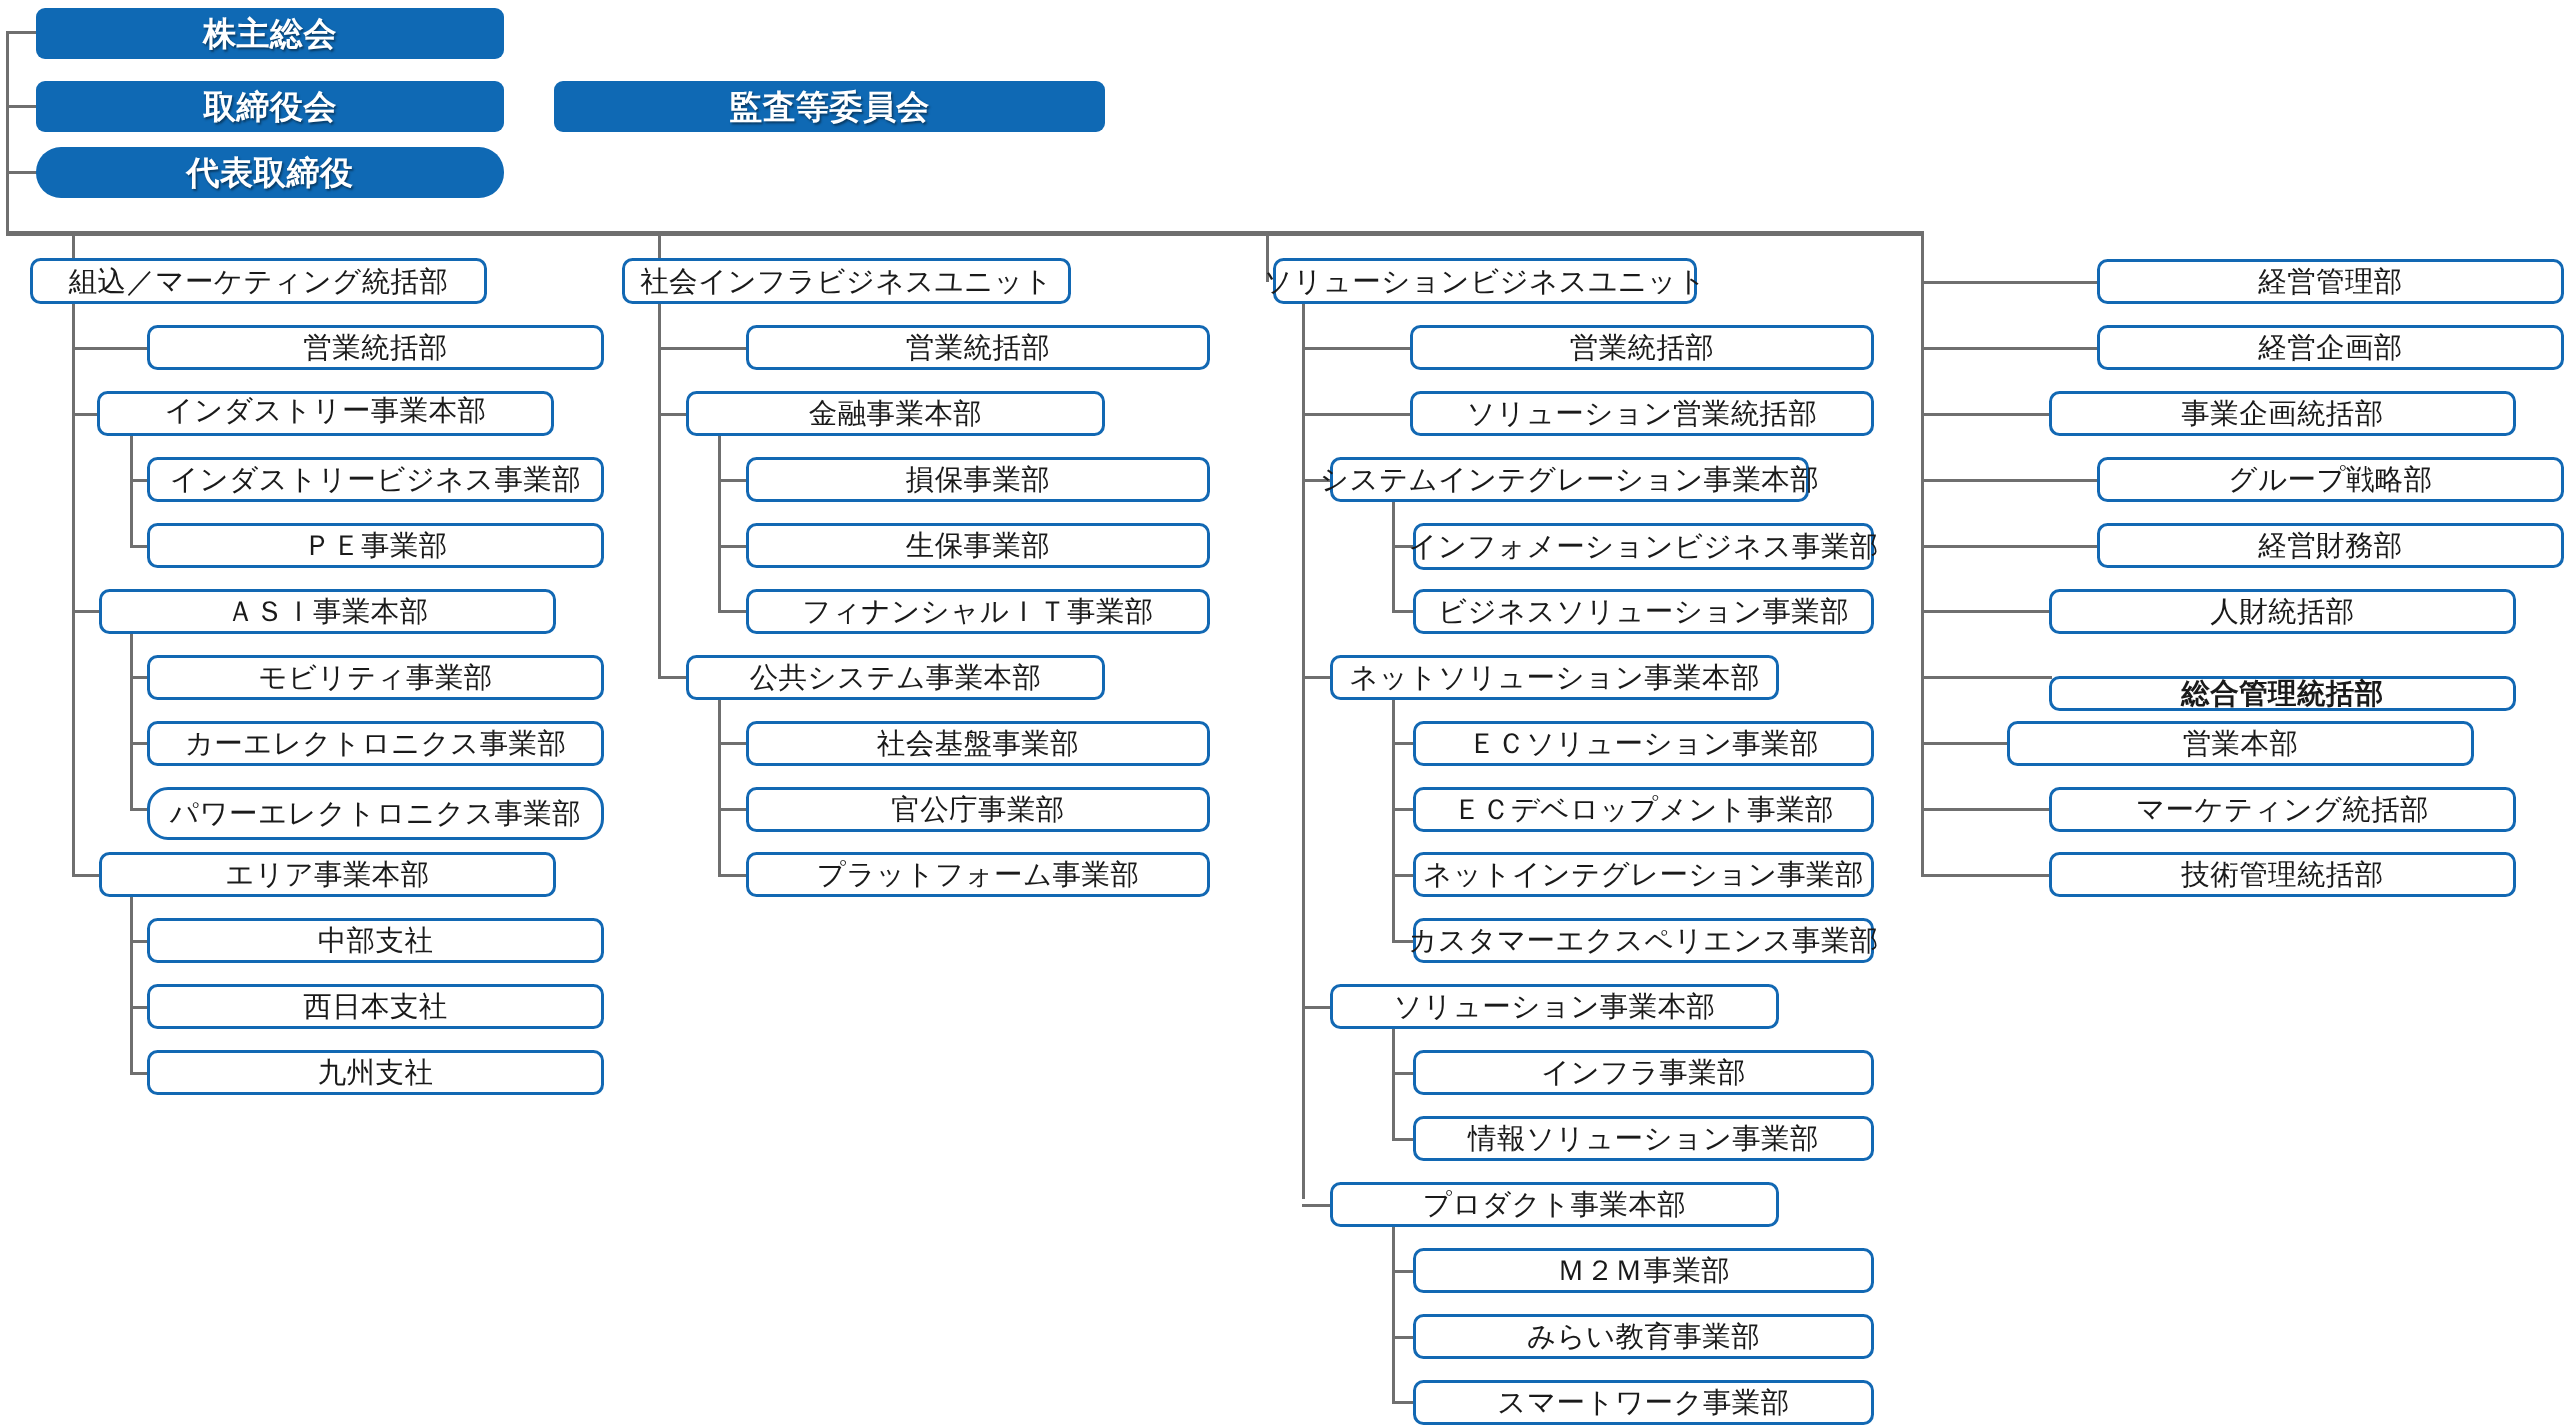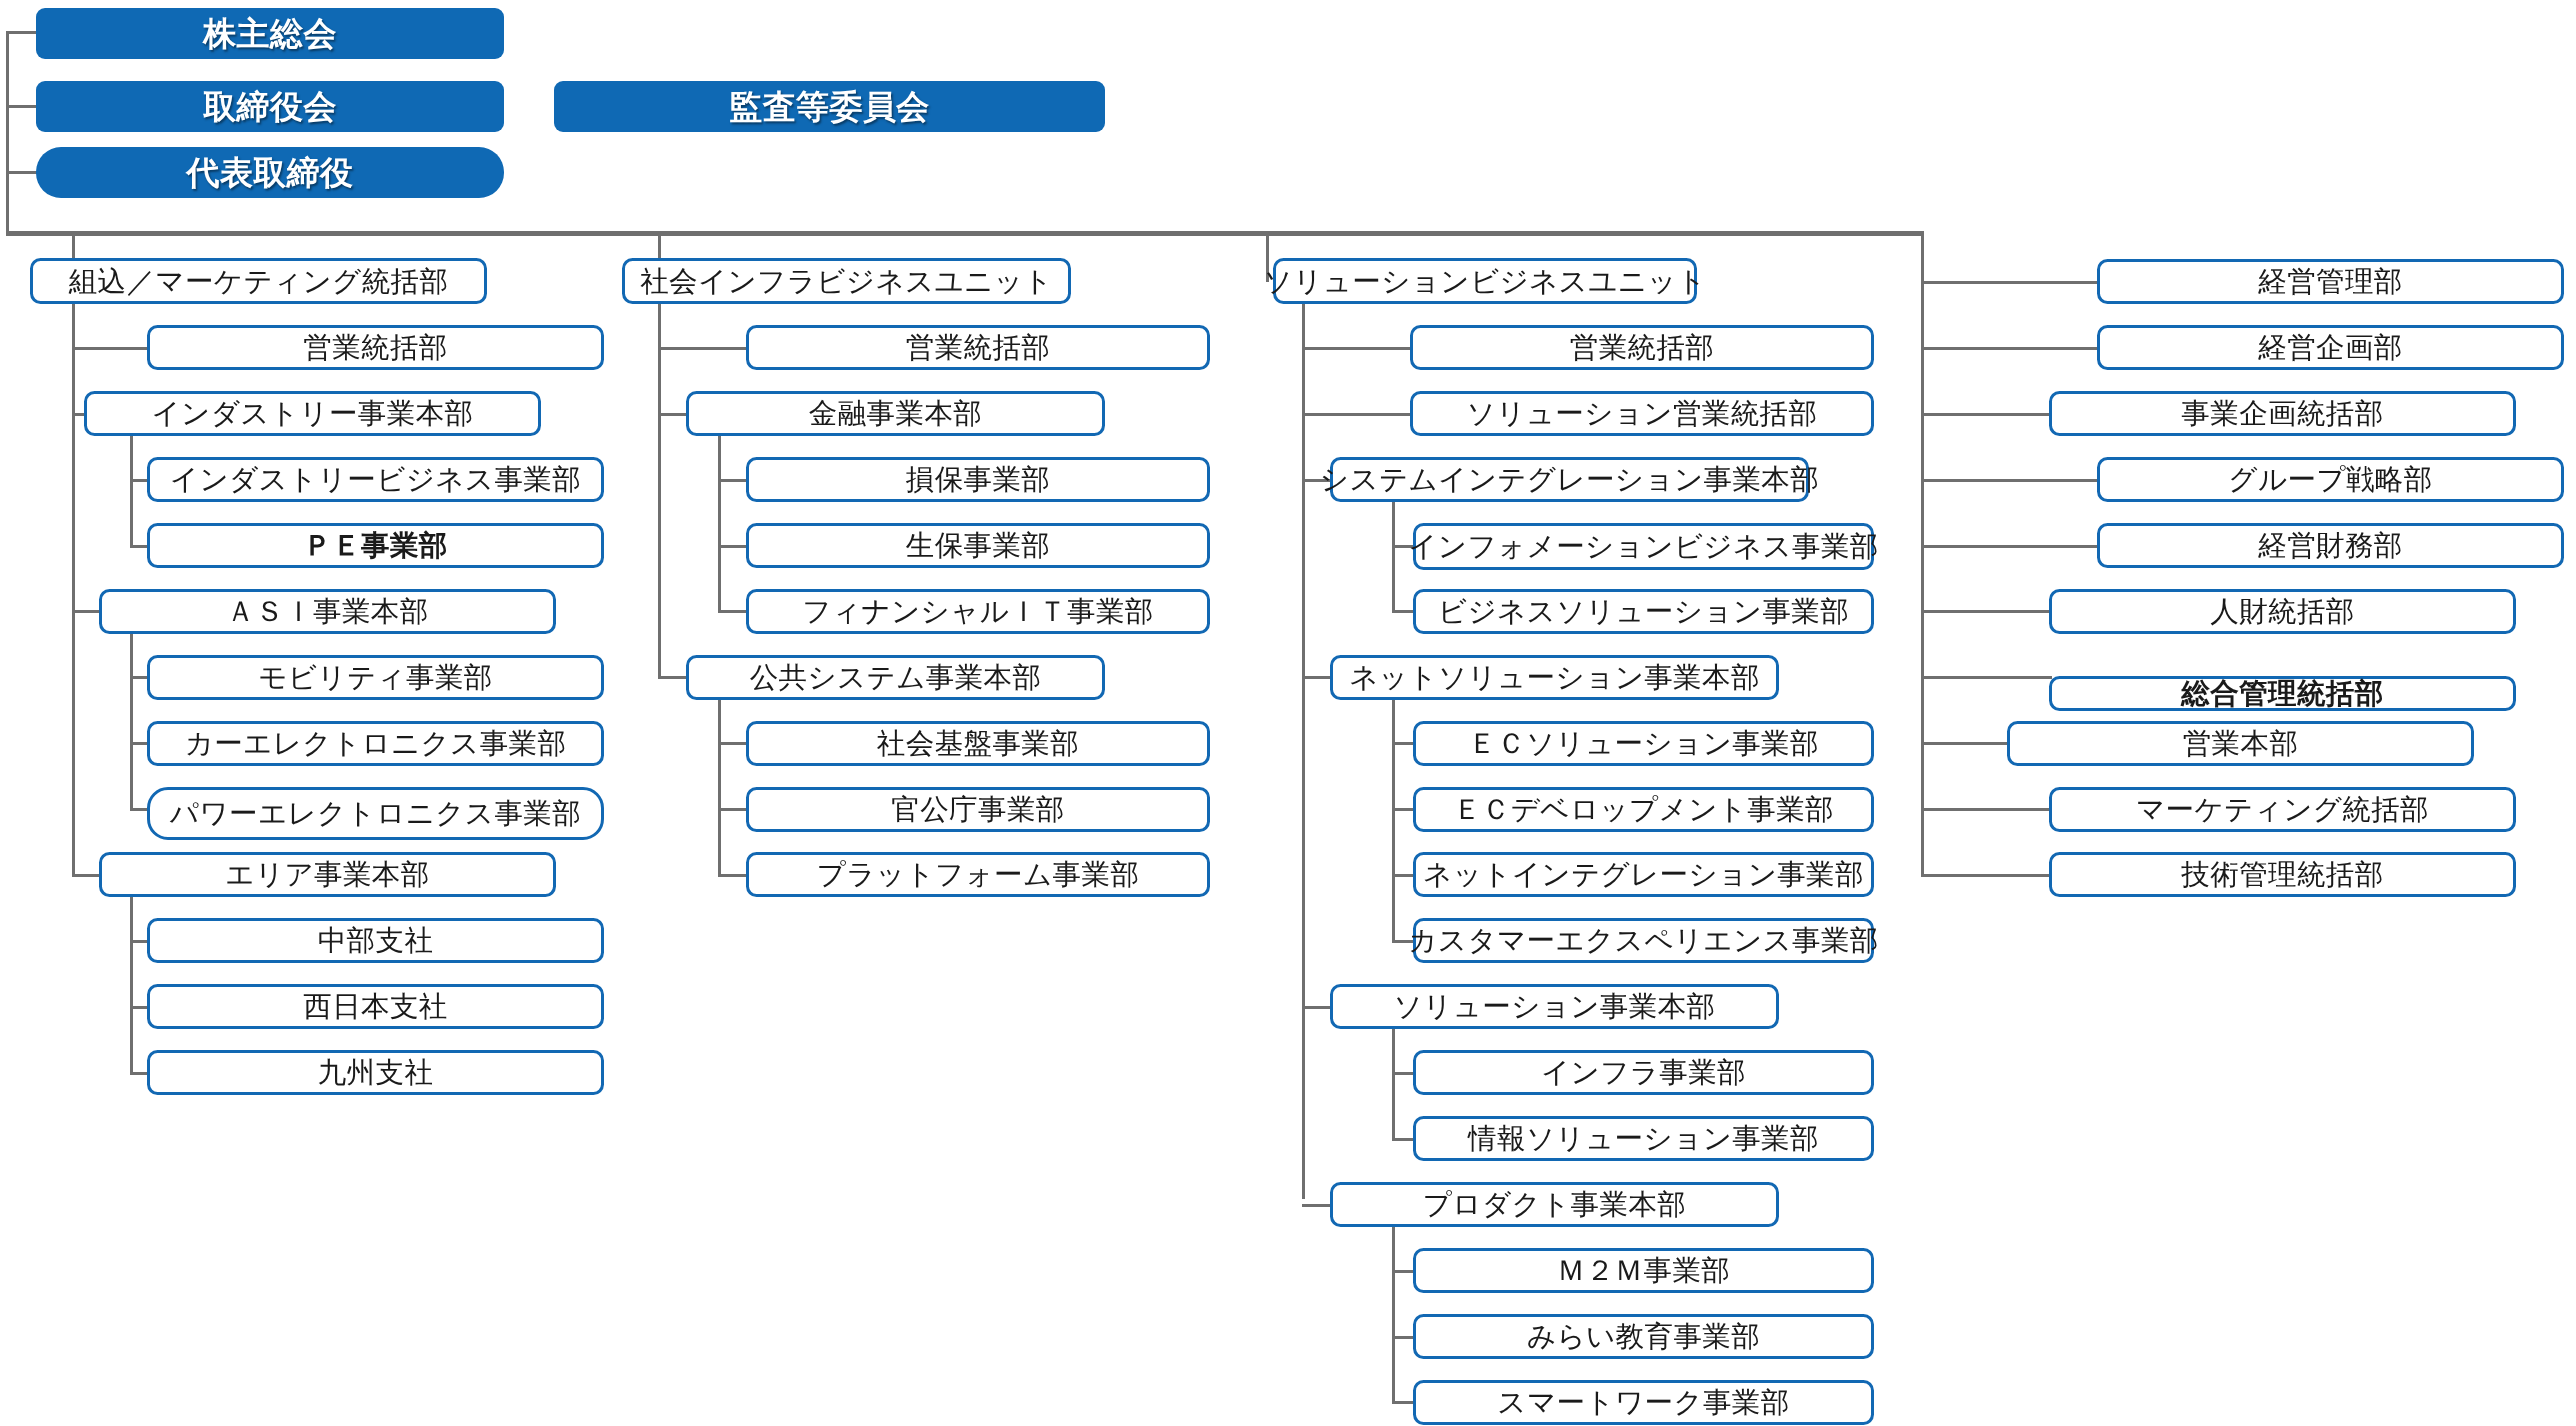--- a/index.html
+++ b/index.html
@@ -82,26 +82,26 @@
   <div class="ln v" style="left:72px; top:231px; width:3px; height:51px;"></div>
 
   <div class="box outline" style="left:30px; top:258px; width:457px; height:46px;">組込／マーケティング統括部</div>
 
   <div class="ln v" style="left:72px; top:300px; width:3px; height:575px;"></div>
 
   <div class="ln h" style="left:72px; top:347px; width:78px; height:3px;"></div>
   <div class="box outline" style="left:147px; top:325px; width:457px; height:45px;">営業統括部</div>
 
   <div class="ln h" style="left:72px; top:413px; width:30px; height:3px;"></div>
-  <div class="box outline" style="left:84px; top:391px; width:457px; height:45px;">インダストリー事業本部</div>
+  <div class="box outline" style="left:97px; top:391px; width:457px; height:45px;font-family:Liberation Mono, monospace;">インダストリー事業本部</div>
   <div class="ln v" style="left:130px; top:433px; width:3px; height:114px;"></div>
   <div class="ln h" style="left:130px; top:479px; width:21px; height:3px;"></div>
   <div class="box outline" style="left:147px; top:457px; width:457px; height:45px;">インダストリービジネス事業部</div>
   <div class="ln h" style="left:130px; top:545px; width:21px; height:3px;"></div>
-  <div class="box outline" style="left:147px; top:523px; width:457px; height:45px;font-weight:bold;">ＰＥ事業部</div>
+  <div class="box outline" style="left:147px; top:523px; width:457px; height:45px;">ＰＥ事業部</div>
 
   <div class="ln h" style="left:72px; top:610px; width:30px; height:3px;"></div>
   <div class="box outline" style="left:99px; top:589px; width:457px; height:45px;">ＡＳＩ事業本部</div>
   <div class="ln v" style="left:130px; top:631px; width:3px; height:180px;"></div>
   <div class="ln h" style="left:130px; top:676px; width:21px; height:3px;"></div>
   <div class="box outline" style="left:147px; top:655px; width:457px; height:45px;">モビリティ事業部</div>
   <div class="ln h" style="left:130px; top:742px; width:21px; height:3px;"></div>
   <div class="box outline" style="left:147px; top:721px; width:457px; height:45px;">カーエレクトロニクス事業部</div>
   <div class="ln h" style="left:130px; top:808px; width:21px; height:3px;"></div>
   <div class="box outline" style="left:147px; top:787px; width:457px; height:53px;border-radius:21px;">パワーエレクトロニクス事業部</div>

